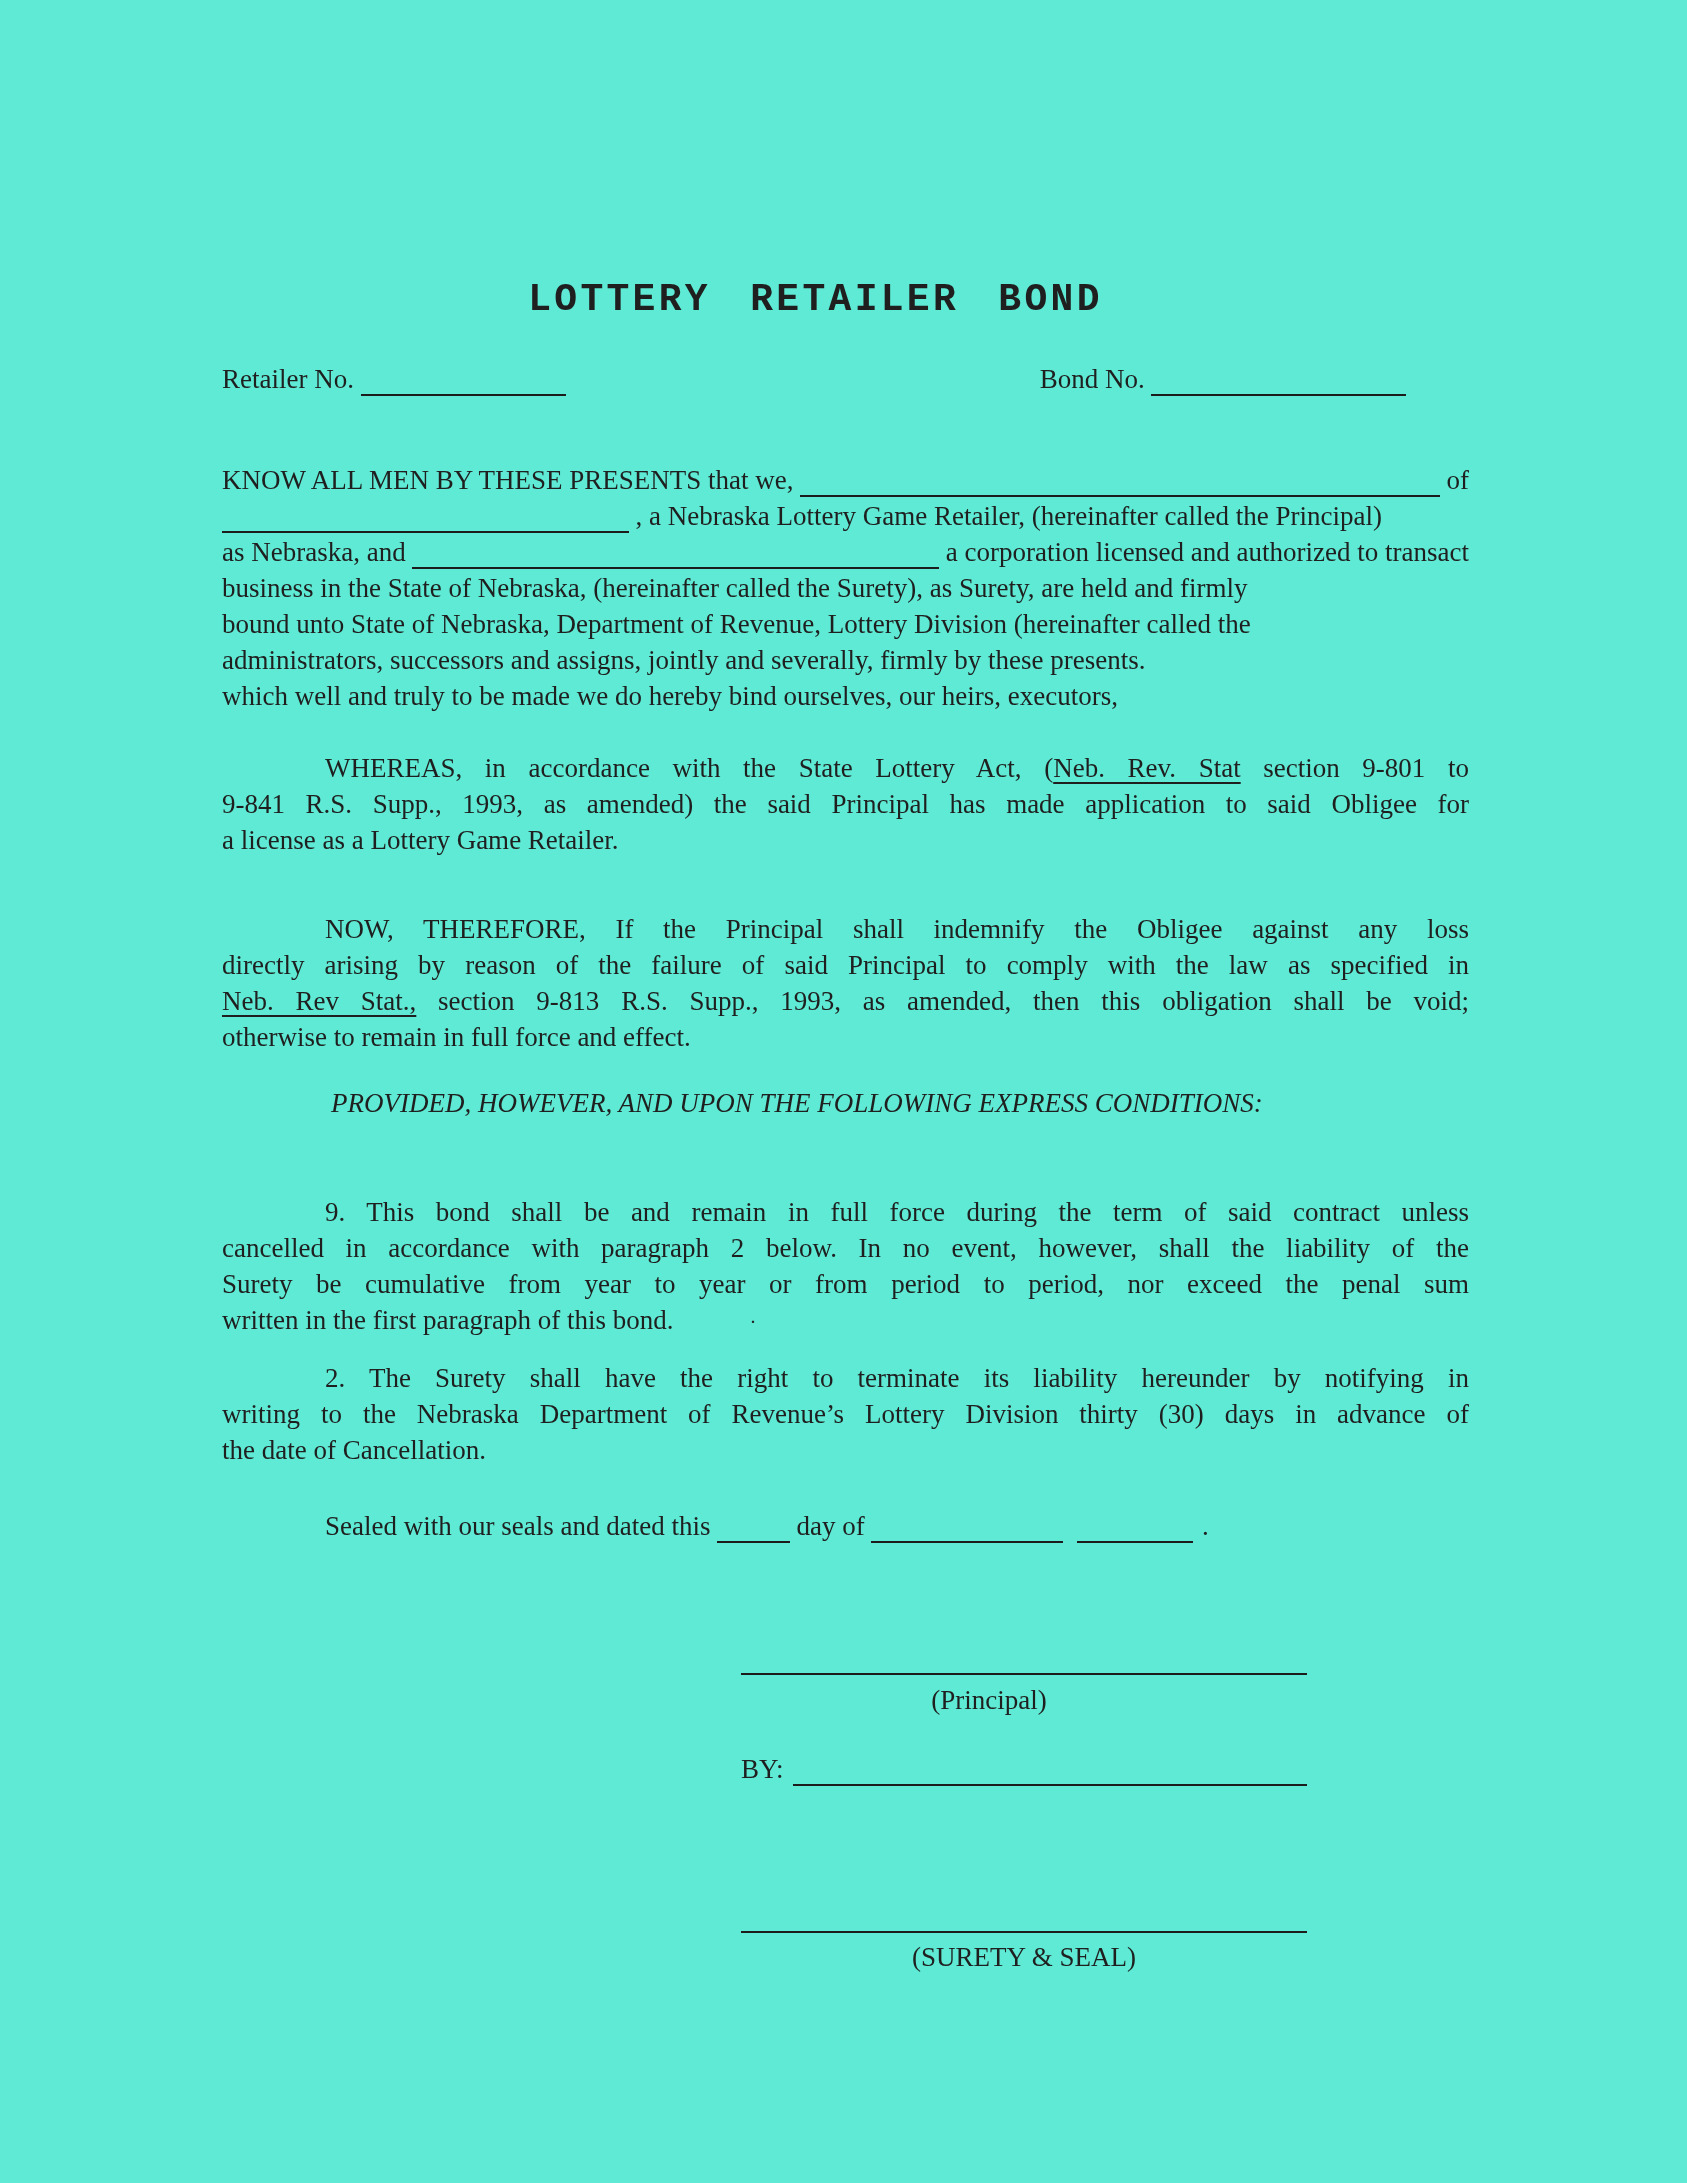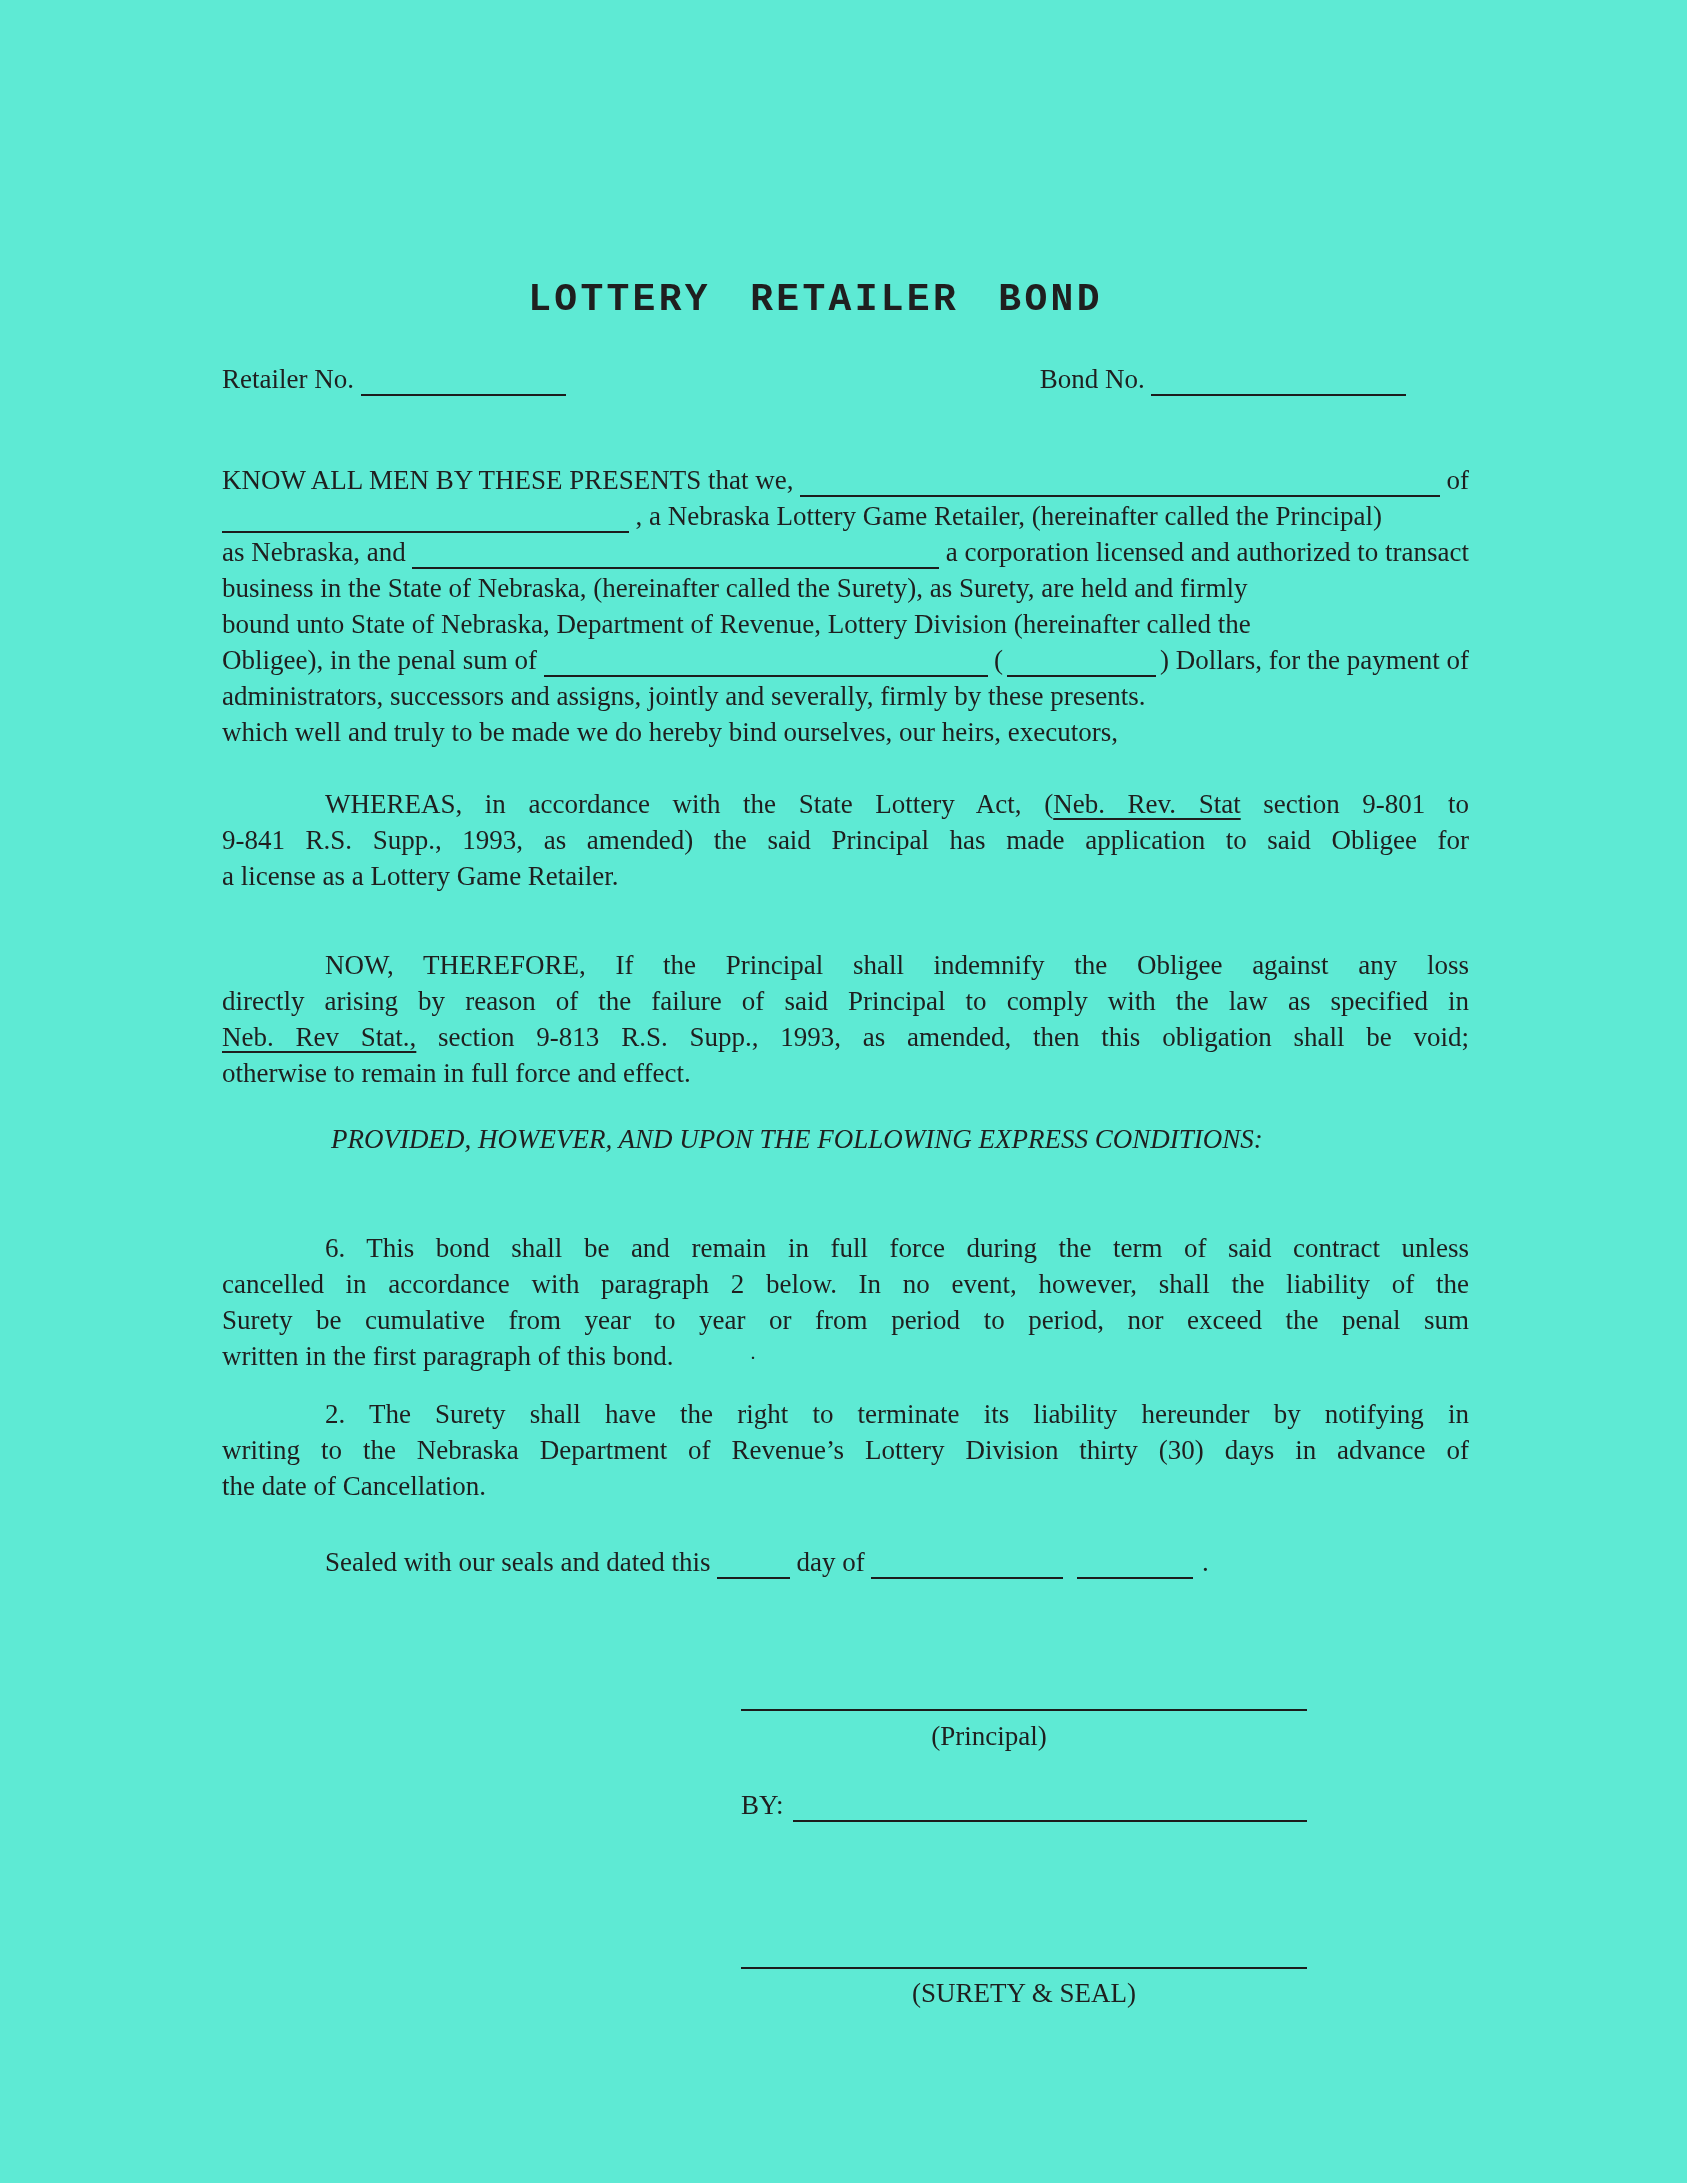--- a/index.html
+++ b/index.html
@@ -106,27 +106,20 @@
         <span class="bl w615"></span>
         <span>, a Nebraska Lottery Game Retailer, (hereinafter called the Principal)</span>
       </div>
       <div class="fl">
         <span>as Nebraska, and</span>
         <span class="fillb"></span>
         <span>a corporation licensed and authorized to transact</span>
       </div>
       <div>business in the State of Nebraska, (hereinafter called the Surety), as Surety, are held and firmly</div>
       <div>bound unto State of Nebraska, Department of Revenue, Lottery Division (hereinafter called the</div>
-      <div class="fl">
-        <span>Obligee), in the penal sum of</span>
-        <span class="fillb"></span>
-        <span>(</span>
-        <span class="bl w225"></span>
-        <span>) Dollars, for the payment of</span>
-      </div>
       <div>administrators, successors and assigns, jointly and severally, firmly by these presents.</div>
       <div>which well and truly to be made we do hereby bind ourselves, our heirs, executors,</div>
     </div>
 
     <div class="para-whereas">
       <div class="jl first">
         <span>WHEREAS, in accordance with the State Lottery Act, (</span><span class="ul">Neb. Rev. Stat</span><span> section 9-801 to</span>
       </div>
       <div class="jl">9-841 R.S. Supp., 1993, as amended) the said Principal has made application to said Obligee for</div>
       <div>a license as a Lottery Game Retailer.</div>
@@ -137,21 +130,21 @@
       <div class="jl">directly arising by reason of the failure of said Principal to comply with the law as specified in</div>
       <div class="jl">
         <span class="ul">Neb. Rev Stat.,</span><span> section 9-813 R.S. Supp., 1993, as amended, then this obligation shall be void;</span>
       </div>
       <div>otherwise to remain in full force and effect.</div>
     </div>
 
     <div class="provided-line">PROVIDED, HOWEVER, AND UPON THE FOLLOWING EXPRESS CONDITIONS:</div>
 
     <div class="para-cond1">
-      <div class="jl first">6. This bond shall be and remain in full force during the term of said contract unless</div>
+      <div class="jl first">9. This bond shall be and remain in full force during the term of said contract unless</div>
       <div class="jl">cancelled in accordance with paragraph 2 below. In no event, however, shall the liability of the</div>
       <div class="jl">Surety be cumulative from year to year or from period to period, nor exceed the penal sum</div>
       <div>
         <span>written in the first paragraph of this bond.</span><span class="stray">·</span>
       </div>
     </div>
 
     <div class="para-cond2">
       <div class="jl first">2. The Surety shall have the right to terminate its liability hereunder by notifying in</div>
       <div class="jl">writing to the Nebraska Department of Revenue’s Lottery Division thirty (30) days in advance of</div>

